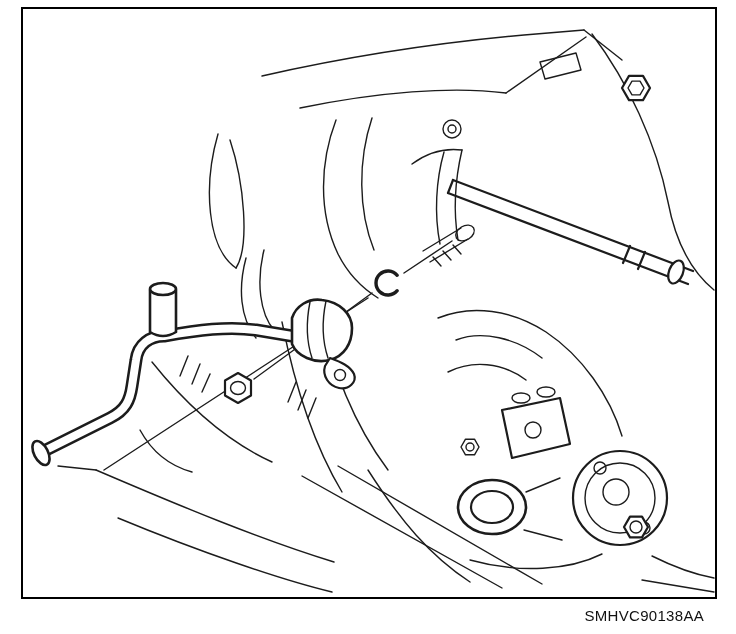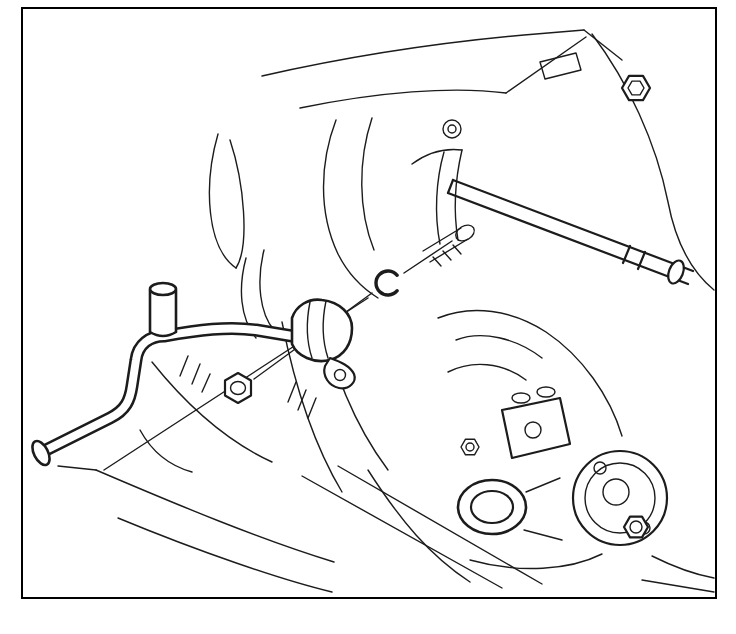--- a/index.html
+++ b/index.html
@@ -180,14 +180,15 @@
       </g>
     </g>
 
     <g>
       <polygon class="md wfill" points="650,88 643,100.1 629,100.1 622,88 629,75.9 643,75.9"></polygon>
       <polygon class="ln" points="644,88 640,94.9 632,94.9 628,88 632,81.1 640,81.1"></polygon>
     </g>
 
   </svg>
 
+  <div class="figure-code">SMHVC90138AA</div>
 
 </div>
 
 </body></html>

